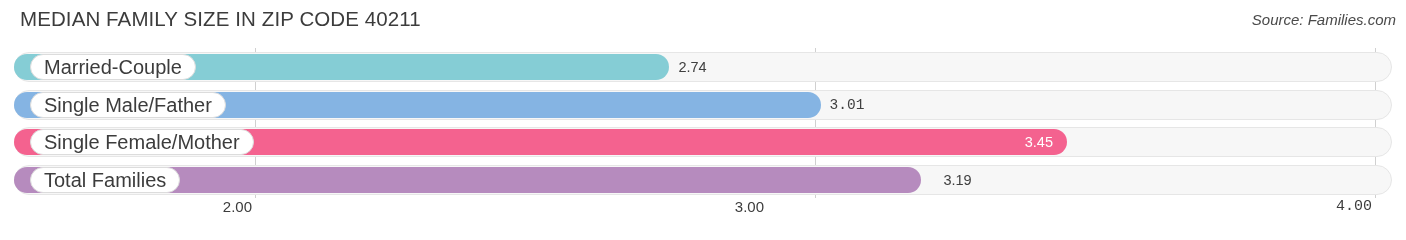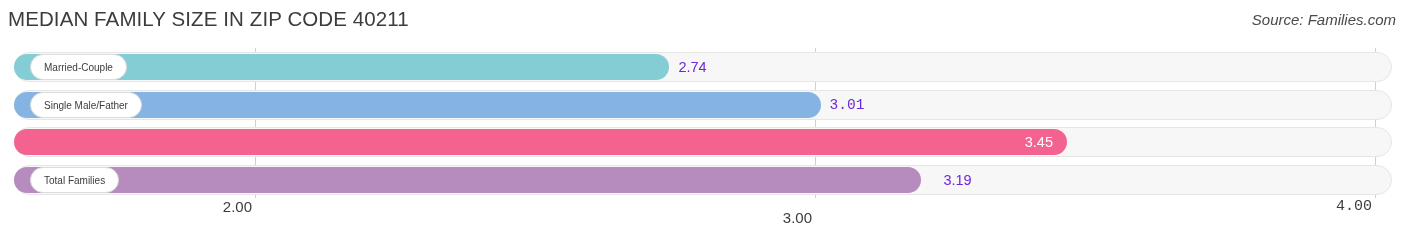--- a/index.html
+++ b/index.html
@@ -15,21 +15,21 @@
   }
   #chart-root {
     position: relative;
     width: 1406px;
     height: 233px;
   }
 
   
   #chart-title {
     position: absolute;
-    left: 8px;
+    left: 20px;
     top: 7px;
     font-size: 20.5px;
     color: #3c3c3c;
     letter-spacing: 0.1px;
     white-space: nowrap;
   }
   #chart-source {
     position: absolute;
     right: 10px;
     top: 11px;
@@ -89,34 +89,34 @@
     font-size: 14.5px;
     color: #ffffff;
     white-space: nowrap;
   }
   .bar-value-outside {
     position: absolute;
     top: 4px;
     height: 39px;
     line-height: 26px;
     font-size: 14.5px;
-    color: #6d28d9;
+    color: #404040;
     white-space: nowrap;
   }
   .bar-label-pill {
     position: absolute;
     left: 30px;
     top: 4px;
     height: 26px;
     line-height: 25px;
     padding: 0 13px;
     background: #ffffff;
     border: 1px solid #dcdcdc;
     border-radius: 13px;
-    font-size: 10px;
+    font-size: 20px;
     color: #3c3c3c;
     white-space: nowrap;
     box-sizing: border-box;
   }
 
   
   #axis-area {
     position: absolute;
     left: 0;
     top: 198px;
@@ -155,28 +155,29 @@
         <div class="bar-track"></div>
         <div class="bar-fill" style="width: 806.6px; background: rgb(133, 180, 227);"></div>
         <span class="bar-value-outside" style="left: 829.6px; font-family: Liberation Mono, monospace;">3.01</span>
         <span class="bar-label-pill">Single Male/Father</span>
       </div>
       <div class="bar-row" style="top: 77px;">
         <div class="bar-track"></div>
         <div class="bar-fill" style="width: 1053px; background: rgb(244, 98, 143);">
           <span class="bar-value-inside">3.45</span>
         </div>
+        <span class="bar-label-pill">Single Female/Mother</span>
       </div>
       <div class="bar-row" style="top: 115px;">
         <div class="bar-track"></div>
         <div class="bar-fill" style="width: 907.4px; background: rgb(182, 139, 190);"></div>
         <span class="bar-value-outside" style="left: 930.4px; margin-left: 13px;">3.19</span>
         <span class="bar-label-pill">Total Families</span>
       </div>
     </div>
 
   <div id="axis-area">
       <div class="tick-label" style="left: 256px; text-align: center;">2.00</div>
-      <div class="tick-label" style="left: 816px; margin-top: 11px;">3.00</div>
+      <div class="tick-label" style="left: 768px;">3.00</div>
       <div class="tick-label" style="left: 1376px; font-family: Liberation Mono, monospace;">4.00</div>
     </div>
 
 </div>
 
 </body></html>

